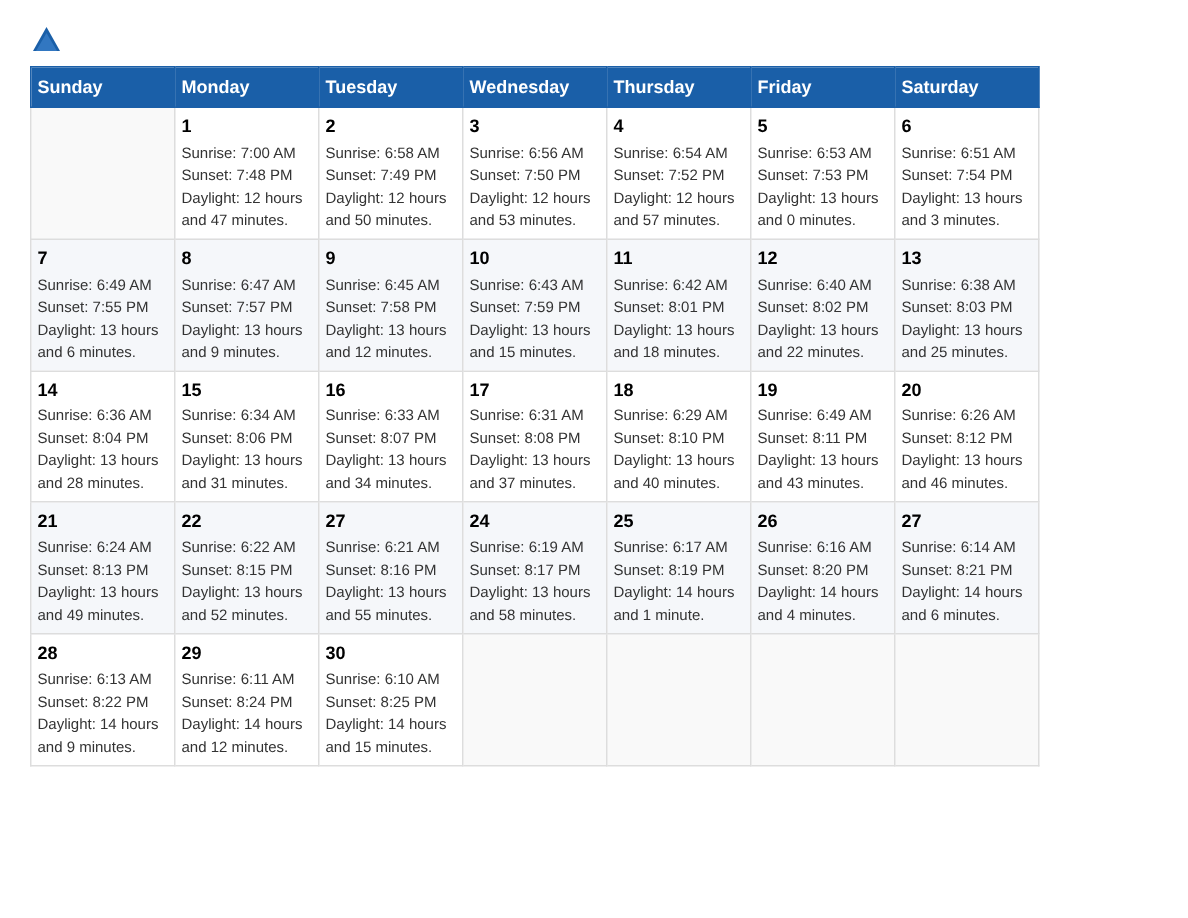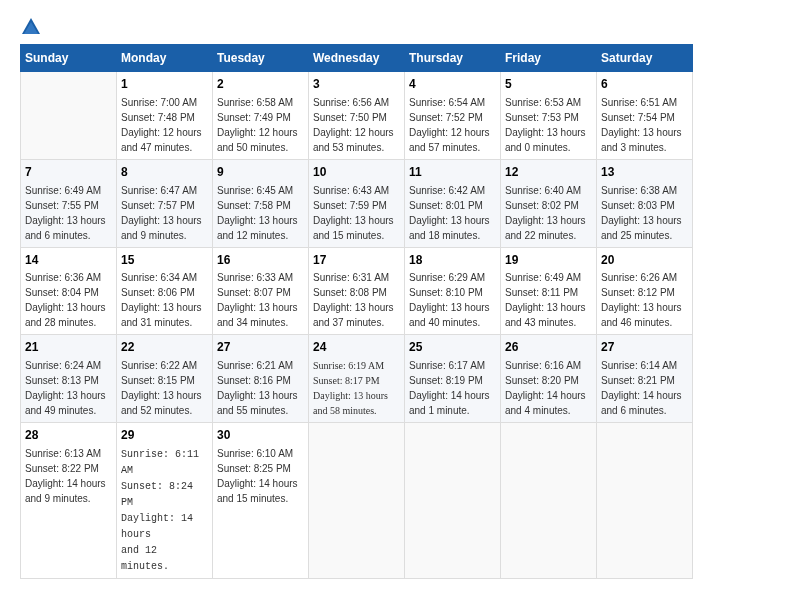--- a/index.html
+++ b/index.html
@@ -230,21 +230,21 @@
 Daylight: 13 hours
 and 49 minutes.</span></td>
           <td><span class="day-num">22</span><span class="day-info" style="white-space: pre-line;">Sunrise: 6:22 AM
 Sunset: 8:15 PM
 Daylight: 13 hours
 and 52 minutes.</span></td>
           <td><span class="day-num">27</span><span class="day-info" style="white-space: pre-line;">Sunrise: 6:21 AM
 Sunset: 8:16 PM
 Daylight: 13 hours
 and 55 minutes.</span></td>
-          <td><span class="day-num">24</span><span class="day-info" style="white-space: pre-line; font-family: Liberation Serif, serif;">Sunrise: 6:19 AM
+          <td><span class="day-num">24</span><span class="day-info" style="white-space: pre-line;">Sunrise: 6:19 AM
 Sunset: 8:17 PM
 Daylight: 13 hours
 and 58 minutes.</span></td>
           <td><span class="day-num">25</span><span class="day-info" style="white-space: pre-line;">Sunrise: 6:17 AM
 Sunset: 8:19 PM
 Daylight: 14 hours
 and 1 minute.</span></td>
           <td><span class="day-num">26</span><span class="day-info" style="white-space: pre-line;">Sunrise: 6:16 AM
 Sunset: 8:20 PM
 Daylight: 14 hours
@@ -252,21 +252,21 @@
           <td><span class="day-num">27</span><span class="day-info" style="white-space: pre-line;">Sunrise: 6:14 AM
 Sunset: 8:21 PM
 Daylight: 14 hours
 and 6 minutes.</span></td>
         </tr>
         <tr>
           <td><span class="day-num">28</span><span class="day-info" style="white-space: pre-line;">Sunrise: 6:13 AM
 Sunset: 8:22 PM
 Daylight: 14 hours
 and 9 minutes.</span></td>
-          <td><span class="day-num">29</span><span class="day-info" style="white-space: pre-line; font-family: Liberation Mono, monospace;">Sunrise: 6:11 AM
+          <td><span class="day-num">29</span><span class="day-info" style="white-space: pre-line;">Sunrise: 6:11 AM
 Sunset: 8:24 PM
 Daylight: 14 hours
 and 12 minutes.</span></td>
           <td><span class="day-num">30</span><span class="day-info" style="white-space: pre-line;">Sunrise: 6:10 AM
 Sunset: 8:25 PM
 Daylight: 14 hours
 and 15 minutes.</span></td>
           <td class="empty-cell"></td>
           <td class="empty-cell"></td>
           <td class="empty-cell"></td>

